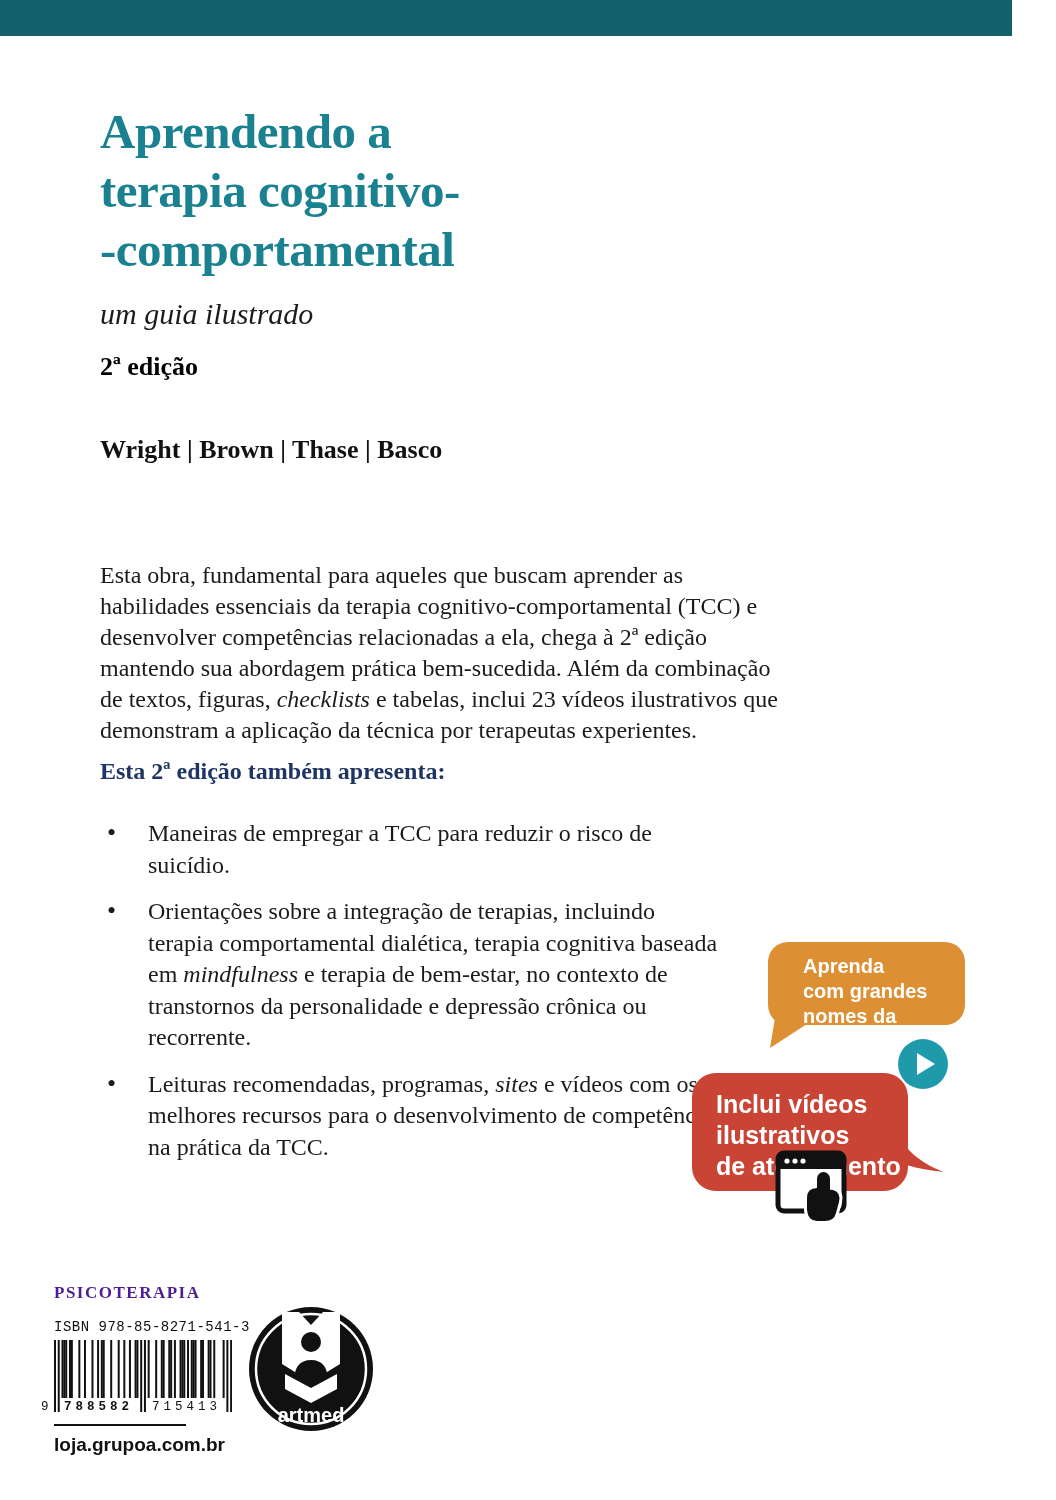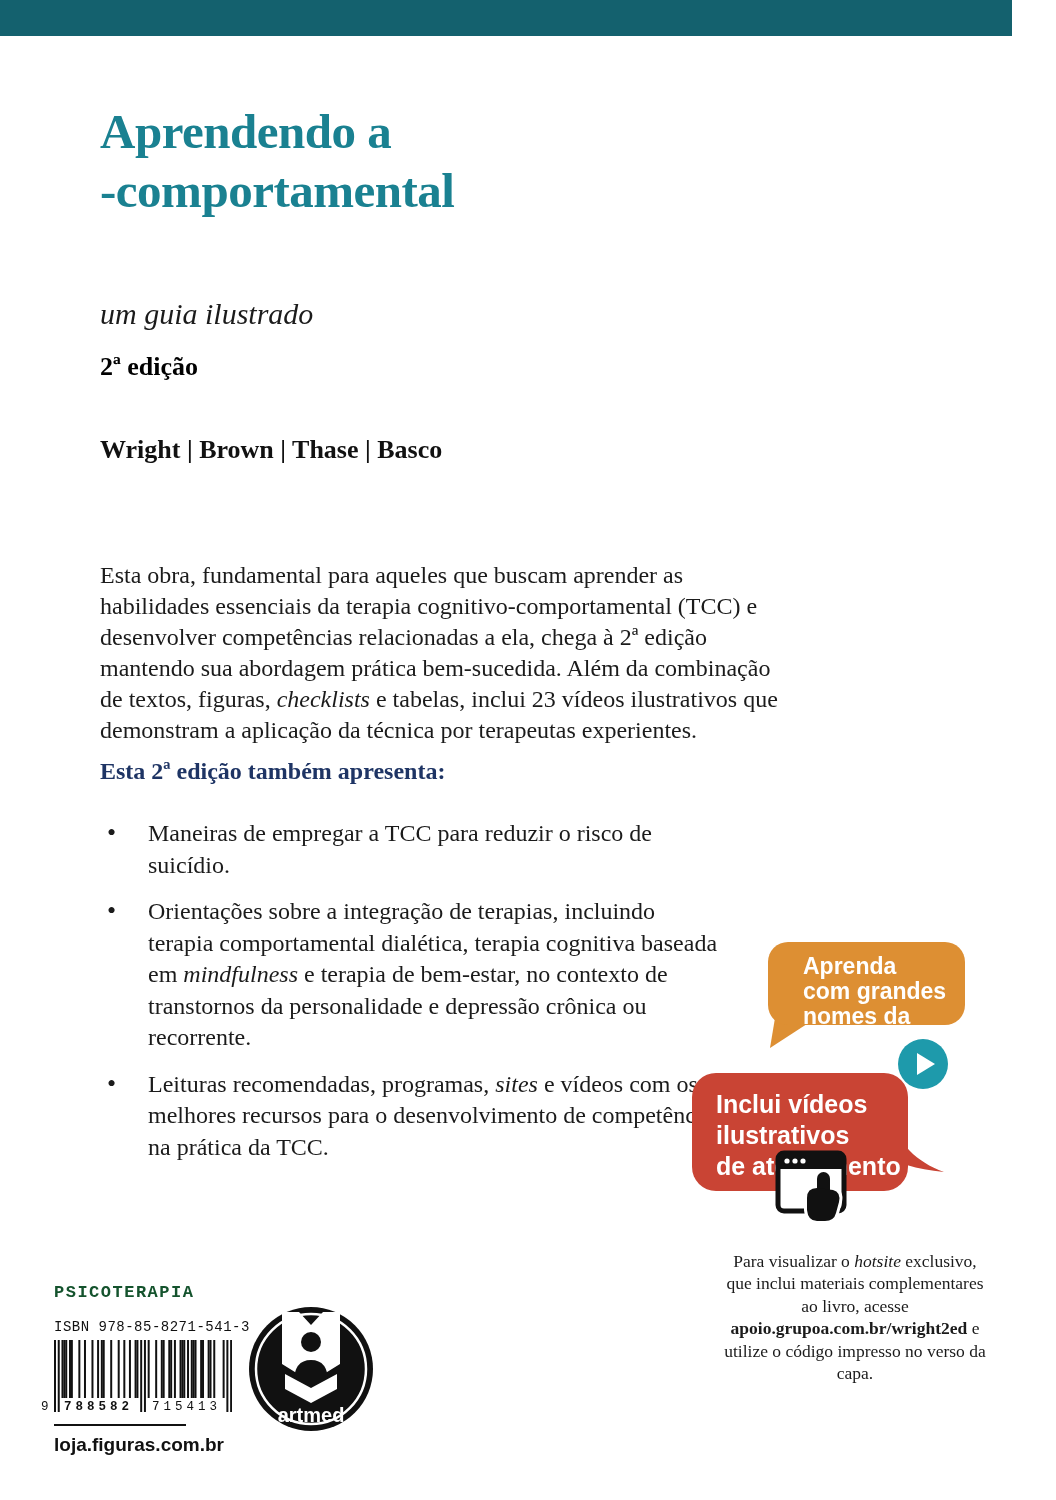--- a/index.html
+++ b/index.html
@@ -13,36 +13,36 @@
   .authors{position:absolute;left:100px;top:435px;font-size:26px;font-weight:bold;color:#111;}
   .desc{position:absolute;left:100px;top:536px;width:692px;font-size:24px;line-height:31px;}
   .heading{position:absolute;left:100px;top:758px;font-size:24px;font-weight:600;color:#1E3464;}
   .bullets{position:absolute;left:100px;top:818px;width:620px;margin:0;padding:0;list-style:none;}
   .bullets li{position:relative;margin:0 0 15px 0;padding-left:48px;font-size:24px;line-height:31.5px;}
   .bullets li::before{content:"\2022";position:absolute;left:7px;top:-1px;font-size:26px;color:#1b1b1b;}
   .it{font-style:italic;}
   .bubble{position:absolute;box-sizing:border-box;color:#fff;
           font-family:"Liberation Sans", sans-serif;font-weight:bold;}
   .bubble-orange{left:768px;top:942px;width:197px;height:83px;background:#DD8F33;
-          border-radius:20px;padding:12px 17px 0 35px;font-size:23px;line-height:25px;}
+          border-radius:20px;padding:12px 17px 0 35px;font-size:20px;line-height:25px;}
   .bubble-red{left:692px;top:1026px;width:216px;height:118px;background:#C94434;
           border-radius:24px;padding:16px 0 0 24px;font-size:25px;line-height:31px;margin-top:47px;}
   .tail{position:absolute;}
   .tail-orange{left:770px;top:1012px;}
   .tail-red{left:840px;top:1124px;}
   .play{position:absolute;left:898px;top:1039px;width:50px;height:50px;border-radius:50%;
         background:#1E9AAB;}
   .play::after{content:"";position:absolute;left:19px;top:14px;width:0;height:0;
         border-left:18px solid #fff;border-top:11px solid transparent;border-bottom:11px solid transparent;}
   .browser-icon{position:absolute;left:775px;top:1150px;}
   .hotsite{position:absolute;left:720px;top:1232px;width:270px;text-align:center;
            font-size:17.5px;line-height:22.5px;color:#1b1b1b;}
   .hotsite b{font-weight:bold;}
-  .category{position:absolute;left:54px;top:1283px;font-family:Liberation Mono, monospace;
-            font-weight:bold;font-size:17px;letter-spacing:1.5px;color:#14532d;}
+  .category{position:absolute;left:54px;top:1283px;font-family:Liberation Serif, serif;
+            font-weight:bold;font-size:17px;letter-spacing:1.5px;color:#4c1d95;}
   .isbn{position:absolute;left:54px;top:1319px;font-family:"Liberation Mono", monospace;
         font-size:14px;letter-spacing:0.5px;color:#111;}
   .barcode{position:absolute;left:54px;top:1340px;width:178px;height:78px;}
   .barcode svg{position:absolute;left:0;top:0;}
   .bc-digit{position:absolute;font-family:"Liberation Mono", monospace;font-size:12.5px;color:#111;}
   .bc-first{left:-13px;top:60px;}
   .bc-g1{left:10px;top:60px;letter-spacing:4px;font-weight:bold;}
   .bc-g2{left:98px;top:60px;letter-spacing:4px;}
   .rule{position:absolute;left:54px;top:1424px;width:132px;height:2px;background:#111;}
   .site{position:absolute;left:54px;top:1434px;font-family:"Liberation Sans", sans-serif;
@@ -51,20 +51,21 @@
 </style>
 </head>
 <body>
 
 <div class="page">
 
   <div class="topbar"></div>
 
   <div class="title">
     <div>Aprendendo a</div>
+    <div>terapia cognitivo-</div>
     <div>-comportamental</div>
   </div>
 
   <div class="subtitle">um guia ilustrado</div>
   <div class="edition">2ª edição</div>
   <div class="authors">Wright | Brown | Thase | Basco</div>
 
   <p class="desc"><span>Esta obra, fundamental para aqueles que buscam aprender as habilidades essenciais da terapia cognitivo-comportamental (TCC) e desenvolver competências relacionadas a ela, chega à 2ª edição mantendo sua abordagem prática bem-sucedida. Além da combinação de textos, figuras, </span><span class="it">checklists</span><span> e tabelas, inclui 23 vídeos ilustrativos que demonstram a aplicação da técnica por terapeutas experientes.</span></p>
 
   <div class="heading">Esta 2ª edição também apresenta:</div>
@@ -102,21 +103,20 @@
     <g>
       <g stroke="#fff" stroke-width="6" fill="#111">
         <rect x="42" y="22" width="13" height="34" rx="6.5"></rect>
         <path d="M32,48 Q32,38 42,38 L58,40 Q66,42 64,52 L61,63 Q59,71 50,71 L42,71 Q33,71 32,60 Z"></path>
       </g>
       <rect x="42" y="22" width="13" height="34" rx="6.5" fill="#111"></rect>
       <path d="M32,48 Q32,38 42,38 L58,40 Q66,42 64,52 L61,63 Q59,71 50,71 L42,71 Q33,71 32,60 Z" fill="#111"></path>
     </g>
   </svg>
 
-  <p class="hotsite"><span>Para visualizar o </span><span class="it">hotsite</span><span> exclusivo, que inclui materiais complementares ao livro, acesse </span><b>apoio.grupoa.com.br/wright2ed</b><span> e utilize o código impresso no verso da capa.</span></p>
 
   <div class="category">PSICOTERAPIA</div>
   <div class="isbn">ISBN 978-85-8271-541-3</div>
 
   <div class="barcode">
     <svg id="barcode-svg" width="178" height="76">
         <rect x="0.00" y="0" width="1.99" height="72" fill="#111"></rect>
         <rect x="3.75" y="0" width="1.99" height="72" fill="#111"></rect>
         <rect x="7.49" y="0" width="1.99" height="58" fill="#111"></rect>
         <rect x="9.37" y="0" width="1.99" height="58" fill="#111"></rect>
@@ -159,21 +159,21 @@
         <rect x="168.63" y="0" width="1.99" height="58" fill="#111"></rect>
         <rect x="172.38" y="0" width="1.99" height="72" fill="#111"></rect>
         <rect x="176.13" y="0" width="1.99" height="72" fill="#111"></rect>
       </svg>
     <span class="bc-digit bc-first">9</span>
     <span class="bc-digit bc-g1">788582</span>
     <span class="bc-digit bc-g2">715413</span>
   </div>
 
   <div class="rule"></div>
-  <div class="site">loja.figuras.com.br</div>
+  <div class="site">loja.grupoa.com.br</div>
 
   <svg class="logo" width="126" height="126" viewBox="-63 -63 126 126">
     <circle r="62" fill="#111"></circle>
     <circle r="55" fill="none" stroke="#fff" stroke-width="2.5"></circle>
     <path d="M-29,-57 L-12,-57 L0,-44 L12,-57 L29,-57 L29,-5 L0,13 L-29,-5 Z" fill="#fff"></path>
     <circle cy="-27" r="10" fill="#111"></circle>
     <path d="M-17,13 Q-17,-9 0,-9 Q17,-9 17,13 Z" fill="#111"></path>
     <path d="M-26,5 L0,19 L26,5 L26,20 L0,34 L-26,20 Z" fill="#fff"></path>
     <text y="53" text-anchor="middle" font-family="Liberation Sans, sans-serif" font-size="20" font-weight="bold" fill="#fff">artmed</text>
   </svg>

